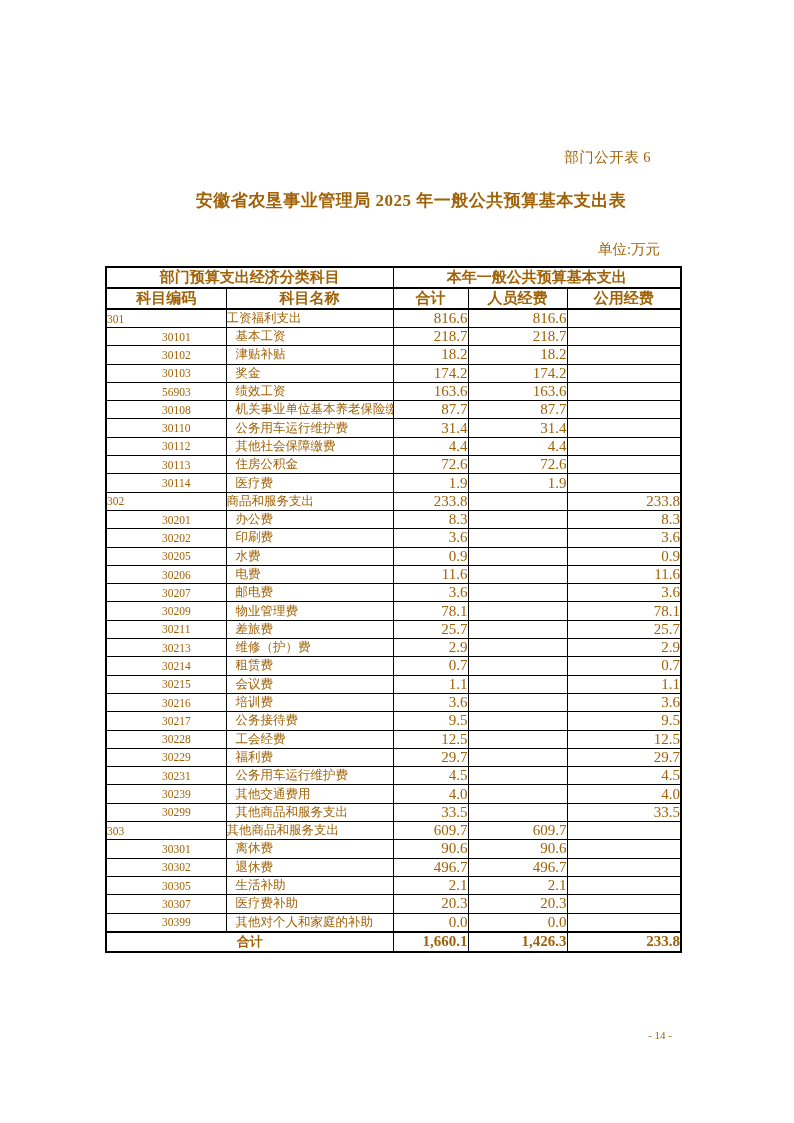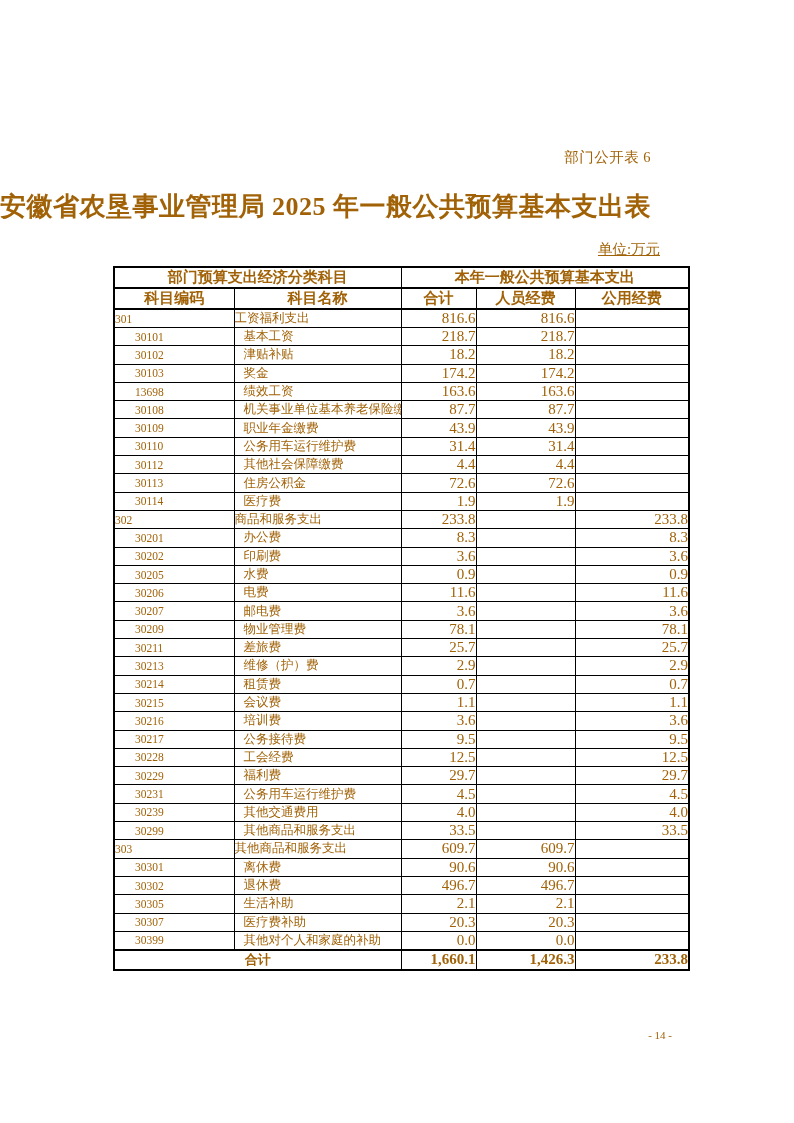--- a/index.html
+++ b/index.html
@@ -19,35 +19,35 @@
     top: 148px;
     right: 143px;
     font-size: 14.5px;
     letter-spacing: 0.5px;
   }
   .page-title {
     position: absolute;
     top: 189px;
     left: 0;
     width: 100%;
-    text-align: left;
-    font-size: 26px;
+    text-align: center;
+    font-size: 17px;
     font-weight: bold;
     letter-spacing: 0.5px;
+    padding-left: 28px;
   }
   .unit-label {
     position: absolute;
     top: 240px;
     right: 134px;
     font-size: 14.5px;
-    text-decoration: underline;
   }
   table.budget {
     position: absolute;
-    left: 113px;
+    left: 105px;
     top: 266px;
     width: 575px;
     border-collapse: collapse;
     table-layout: fixed;
     border: 2px solid #000;
   }
   table.budget th, table.budget td {
     border: 1px solid #000;
     padding: 0;
     vertical-align: middle;
@@ -57,21 +57,21 @@
   thead th {
     font-weight: bold;
     font-size: 15px;
     height: 21px;
     text-align: center;
   }
   thead tr.group-row th { border-bottom: 2px solid #000; }
   thead tr.cols-row th { border-bottom: 2px solid #000; }
   tbody td { height: 18.3px; }
   .c-code { text-align: left; font-size: 11.5px; padding-left: 5px; }
-  .c-code.indent { padding-left: 20px; }
+  .c-code.indent { padding-left: 20px; text-align: center; }
   .c-name { text-align: left; font-size: 12.5px; padding-left: 5px; }
   .c-name.indent { padding-left: 9px; }
   .c-num { text-align: right; font-size: 15px; padding-right: 9px; }
   tr.total-row td { border-top: 2px solid #000; font-weight: bold; }
   tr.total-row .total-label { text-align: center; font-size: 13px; }
   .page-number {
     position: absolute;
     top: 1029px;
     right: 122px;
     font-size: 11px;
@@ -132,38 +132,31 @@
           <td class="c-num"></td>
         </tr>
         <tr>
           <td class="c-code indent">30103</td>
           <td class="c-name indent">奖金</td>
           <td class="c-num">174.2</td>
           <td class="c-num">174.2</td>
           <td class="c-num"></td>
         </tr>
         <tr>
-          <td class="c-code indent">13698</td>
+          <td class="c-code indent">56903</td>
           <td class="c-name indent">绩效工资</td>
           <td class="c-num">163.6</td>
           <td class="c-num">163.6</td>
           <td class="c-num"></td>
         </tr>
         <tr>
           <td class="c-code indent">30108</td>
           <td class="c-name indent">机关事业单位基本养老保险缴费</td>
           <td class="c-num">87.7</td>
           <td class="c-num">87.7</td>
-          <td class="c-num"></td>
-        </tr>
-        <tr>
-          <td class="c-code indent">30109</td>
-          <td class="c-name indent">职业年金缴费</td>
-          <td class="c-num">43.9</td>
-          <td class="c-num">43.9</td>
           <td class="c-num"></td>
         </tr>
         <tr>
           <td class="c-code indent">30110</td>
           <td class="c-name indent">公务用车运行维护费</td>
           <td class="c-num">31.4</td>
           <td class="c-num">31.4</td>
           <td class="c-num"></td>
         </tr>
         <tr>

